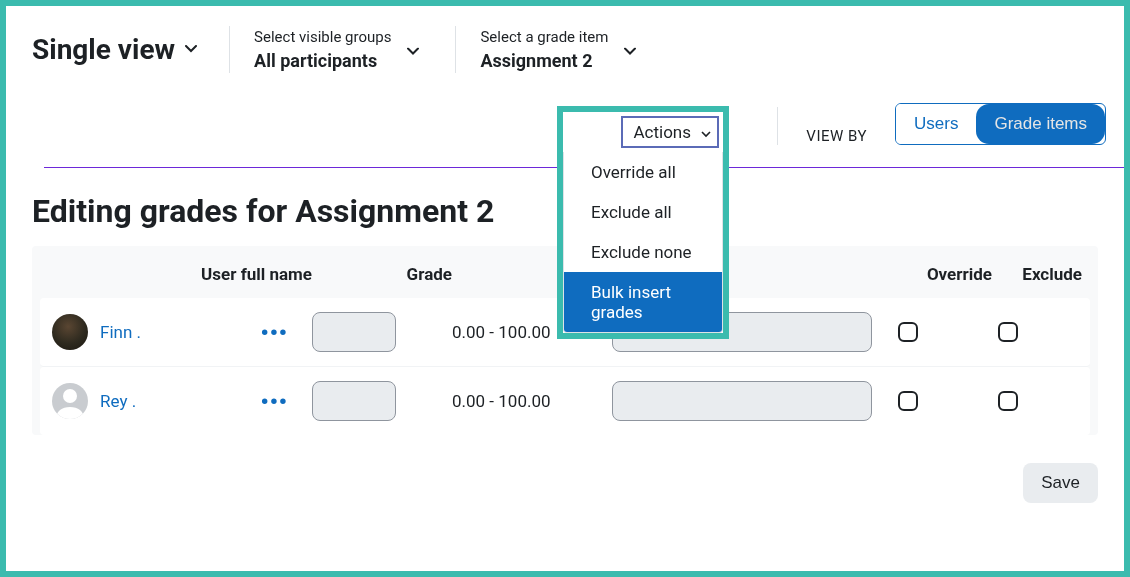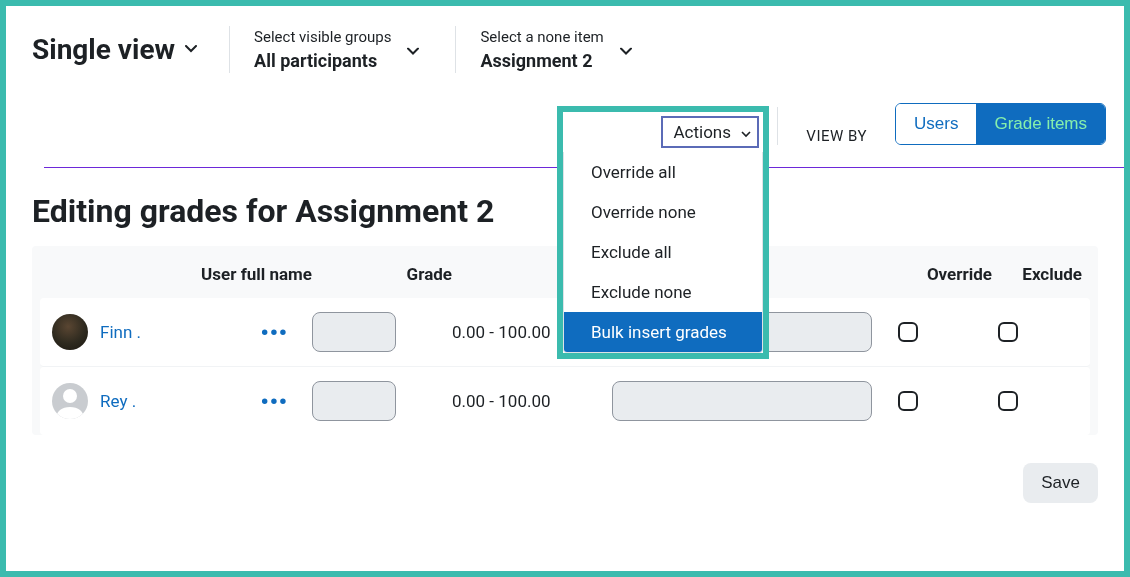--- a/index.html
+++ b/index.html
@@ -96,21 +96,22 @@
   .seg-btn {
     padding: 10px 18px;
     font-size: 17px;
     cursor: pointer;
     background: #fff;
     color: #0f6cbf;
     border: none;
   }
   .seg-btn.active {
     background: #0f6cbf;
-    color: #86efac;
+    color: #e5e5e5;
+    border-radius: 13px;
   }
   .content {
     padding: 24px 26px 0 26px;
   }
   .page-heading {
     font-size: 32px;
     font-weight: 700;
     margin-bottom: 16px;
   }
   .table-wrap {
@@ -193,21 +194,21 @@
     padding: 10px 18px;
     font-size: 17px;
     color: #1d2125;
     cursor: pointer;
   }
   
   .highlight-box {
     position: absolute;
     top: 100px;
     left: 551px;
-    width: 212px;
+    width: 172px;
     border: 6px solid #3bbbae;
     background: #fff;
     padding: 4px 4px 0 4px;
     z-index: 50;
   }
   .actions-inline {
     display: flex;
     justify-content: flex-end;
     padding: 0 0 4px 0;
   }
@@ -246,21 +247,21 @@
     <div class="dropdown-label">Select visible groups</div>
     <div class="dropdown-value">All participants</div>
     <span class="dropdown-caret">
       <svg width="12" height="8" viewBox="0 0 12 8">
           <path d="M1 1l5 5 5-5" stroke="#1d2125" stroke-width="2" fill="none" stroke-linecap="round"></path>
         </svg>
     </span>
   </div>
 
   <div class="dropdown-group">
-    <div class="dropdown-label">Select a none item</div>
+    <div class="dropdown-label">Select a grade item</div>
     <div class="dropdown-value">Assignment 2</div>
     <span class="dropdown-caret">
       <svg width="12" height="8" viewBox="0 0 12 8">
           <path d="M1 1l5 5 5-5" stroke="#1d2125" stroke-width="2" fill="none" stroke-linecap="round"></path>
         </svg>
     </span>
   </div>
 </div>
 
 <div class="row2">
@@ -345,18 +346,17 @@
       <span>Actions</span>
       <span class="sel-caret">
         <svg width="10" height="7" viewBox="0 0 10 7">
             <path d="M1 1l4 4 4-4" stroke="#1d2125" stroke-width="1.6" fill="none"></path>
           </svg>
       </span>
     </div>
   </div>
   <div class="menu">
     <div class="menu-item">Override all</div>
-    <div class="menu-item">Override none</div>
     <div class="menu-item">Exclude all</div>
     <div class="menu-item">Exclude none</div>
     <div class="menu-item sel">Bulk insert grades</div>
   </div>
 </div>
 
 </body></html>

